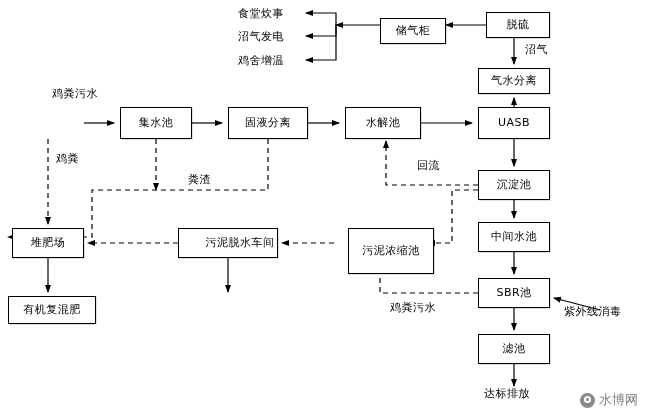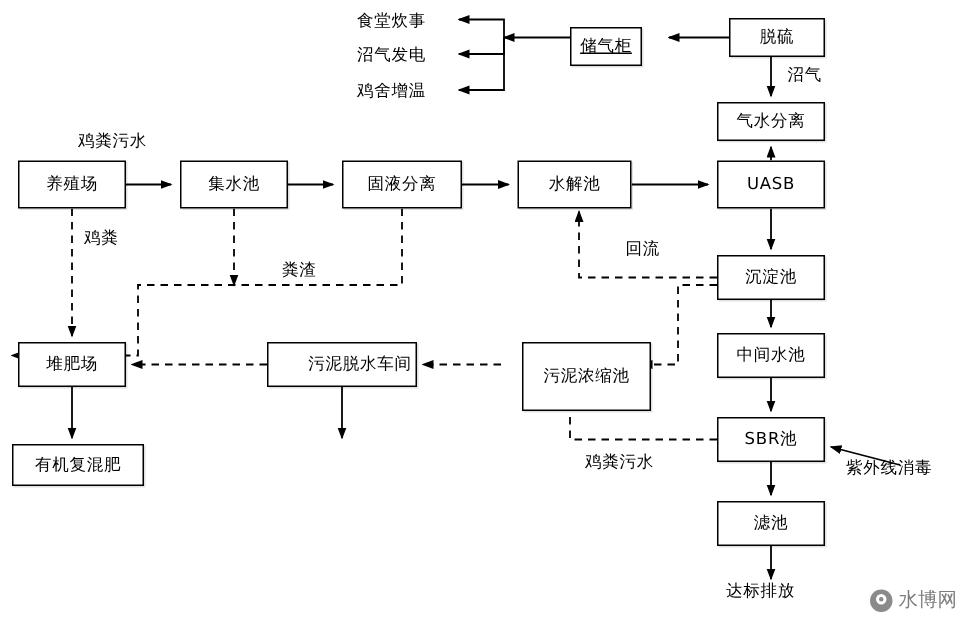--- a/index.html
+++ b/index.html
@@ -102,28 +102,27 @@
       <path d="M478,190 L452,190 L452,243 L428,243"></path>
 
       <path d="M478,293 L380,293 L380,262"></path>
 
       <path d="M334,243 L282,243"></path>
 
       <path d="M178,243 L88,243"></path>
     </g>
   </svg>
 
-  <div class="node" style="left:12px;top:107px;width:72px;height:32px;">养殖场</div>
   <div class="node" style="left:120px;top:107px;width:72px;height:32px;">集水池</div>
   <div class="node" style="left:228px;top:107px;width:80px;height:32px;">固液分离</div>
   <div class="node" style="left:345px;top:107px;width:76px;height:32px;">水解池</div>
   <div class="node" style="left:478px;top:107px;width:72px;height:32px;">UASB</div>
   <div class="node" style="left:478px;top:68px;width:72px;height:26px;">气水分离</div>
   <div class="node" style="left:486px;top:12px;width:64px;height:26px;">脱硫</div>
-  <div class="node" style="left:380px;top:18px;width:48px;height:26px;text-decoration:underline;">储气柜</div>
+  <div class="node" style="left:380px;top:18px;width:66px;height:26px;">储气柜</div>
   <div class="node" style="left:478px;top:170px;width:72px;height:30px;">沉淀池</div>
   <div class="node" style="left:478px;top:222px;width:72px;height:30px;">中间水池</div>
   <div class="node" style="left:478px;top:278px;width:72px;height:30px;">SBR池</div>
   <div class="node" style="left:478px;top:334px;width:72px;height:30px;">滤池</div>
   <div class="node" style="left:348px;top:228px;width:86px;height:46px;">污泥浓缩池</div>
   <div class="node" style="left:178px;top:228px;width:100px;height:30px;padding-left:24px;">污泥脱水车间</div>
   <div class="node" style="left:12px;top:228px;width:72px;height:30px;">堆肥场</div>
   <div class="node" style="left:8px;top:296px;width:88px;height:28px;">有机复混肥</div>
 
   <div class="lbl" style="left:52px;top:86px;">鸡粪污水</div>

